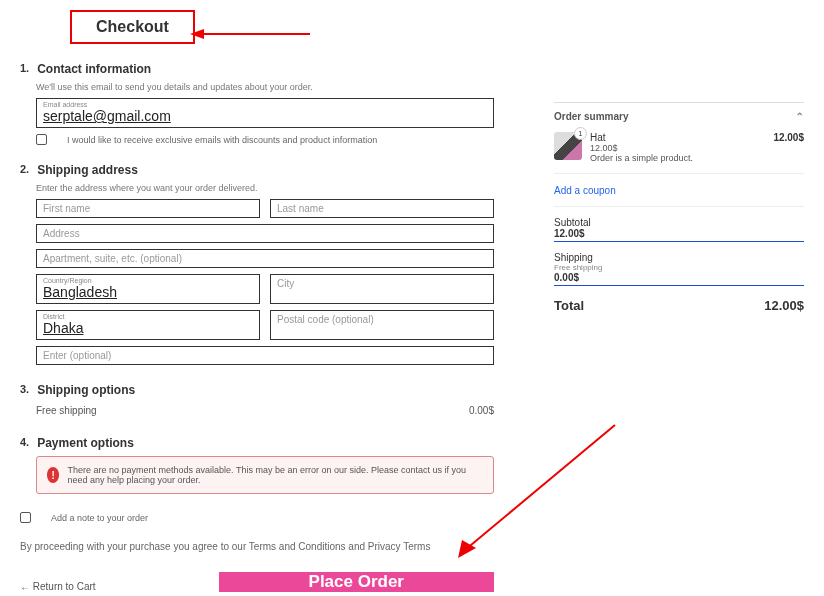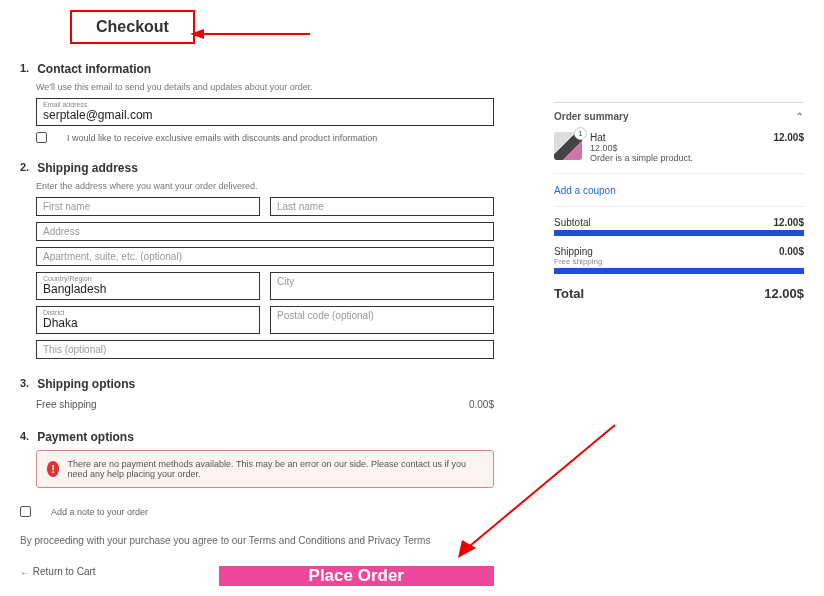--- a/index.html
+++ b/index.html
@@ -10,50 +10,50 @@
 .title-box { border: 2px solid #e00; display: inline-block; padding: 6px 24px; margin-left: 50px; margin-bottom: 18px; }
 .title-box h1 { font-size: 16px; font-weight: 700; }
 .section { margin-bottom: 18px; }
 .section-head { display: flex; gap: 8px; margin-bottom: 6px; }
 .section-num { font-weight: 700; }
 .section-title { font-weight: 700; font-size: 12px; }
 .section-body { margin-left: 16px; }
 .hint { color: #777; font-size: 9px; margin-bottom: 6px; }
 .field { border: 1px solid #333; padding: 2px 6px 3px; margin-bottom: 6px; position: relative; }
 .field .lbl { font-size: 7px; color: #888; display: block; }
-.field .val { font-size: 12px; color: #222; }
+.field .val { font-size: 14px; color: #222; text-decoration: underline; }
 .field .ph { font-size: 10px; color: #999; }
 .row { display: flex; gap: 10px; }
 .row .field { flex: 1; }
 .chk-row { display: flex; align-items: center; gap: 20px; margin-top: 4px; margin-bottom: 4px; }
 .chk { width: 11px; height: 11px; border: 1px solid #555; border-radius: 2px; display: inline-block; }
 .chk-label { font-size: 9px; color: #666; }
 .ship-row { display: flex; justify-content: space-between; padding: 2px 0; }
 .ship-row span { font-size: 10px; color: #555; }
 .error-box { border: 1px solid #d88; background: #fdf3f3; padding: 8px 10px; display: flex; align-items: center; gap: 8px; border-radius: 3px; }
 .error-icon { width: 16px; height: 16px; background: #d33; border-radius: 50%; display: flex; align-items: center; justify-content: center; color: #fff; font-size: 10px; font-weight: 700; }
 .error-text { font-size: 9px; color: #555; }
 .terms { font-size: 10px; color: #666; margin: 18px 0; }
 .terms a { color: #666; text-decoration: none; }
-.actions { display: flex; justify-content: space-between; align-items: flex-start; margin-top: 20px; }
+.actions { display: flex; justify-content: space-between; align-items: flex-end; margin-top: 20px; }
 .return { color: #555; font-size: 10px; text-decoration: none; }
 .return::before { content: "← "; }
 .place-btn { background: #ec4899; color: #fff; border: none; padding: 0 90px; font-size: 17px; font-weight: 600; cursor: pointer; }
 
 .summary-head { display: flex; justify-content: space-between; align-items: center; border-top: 1px solid #ddd; padding: 8px 0 6px; font-size: 10px; color: #555; font-weight: bold; }
 .chevron { font-size: 10px; color: #888; }
 .item-row { display: flex; gap: 8px; padding: 4px 0 10px; border-bottom: 1px solid #eee; }
 .thumb { width: 28px; height: 28px; background: linear-gradient(135deg,#ddd 40%,#444 40%, #444 65%, #c7a 65%); border-radius: 3px; position: relative; }
 .thumb::after { content: "1"; position: absolute; top: -5px; right: -5px; background: #fff; border: 1px solid #ccc; border-radius: 50%; width: 11px; height: 11px; font-size: 7px; display: flex; align-items: center; justify-content: center; }
 .item-info { flex: 1; font-size: 9px; color: #555; }
 .item-info .name { color: #333; font-size: 10px; }
 .item-price { font-size: 10px; font-weight: 600; }
 .coupon { padding: 10px 0; border-bottom: 1px solid #eee; }
 .coupon a { color: #2563eb; font-size: 10px; text-decoration: none; }
-.sum-row { display: flex; justify-content: space-between; padding: 10px 0 2px; font-size: 10px; border-bottom: 6px solid #1d4ed8; }
+.sum-row { display: flex; justify-content: space-between; padding: 10px 0 2px; font-size: 10px; border-bottom: 1px solid #1d4ed8; flex-direction: column; }
 .sum-row .sub { font-size: 8px; color: #888; display: block; }
 .sum-row .val { font-weight: 600; }
 .total-row { display: flex; justify-content: space-between; padding: 12px 0; font-size: 13px; font-weight: 700; }
 
 .anno-arrow1 { position: absolute; left: 190px; top: 26px; pointer-events: none; }
 .anno-arrow2 { position: absolute; left: 450px; top: 420px; pointer-events: none; }
 .red-line { stroke: #e00; stroke-width: 2; fill: none; }
 .red-fill { fill: #e00; }
 </style>
 </head>
@@ -111,21 +111,21 @@
         </div>
         <div class="field"><span class="ph">City</span></div>
       </div>
       <div class="row">
         <div class="field">
           <span class="lbl">District</span>
           <span class="val">Dhaka</span>
         </div>
         <div class="field"><span class="ph">Postal code (optional)</span></div>
       </div>
-      <div class="field"><span class="ph">This (optional)</span></div>
+      <div class="field"><span class="ph">Enter (optional)</span></div>
     </div>
   </div>
 
   <div class="section">
     <div class="section-head">
       <span class="section-num">3.</span>
       <span class="section-title">Shipping options</span>
     </div>
     <div class="section-body">
       <div class="ship-row">

